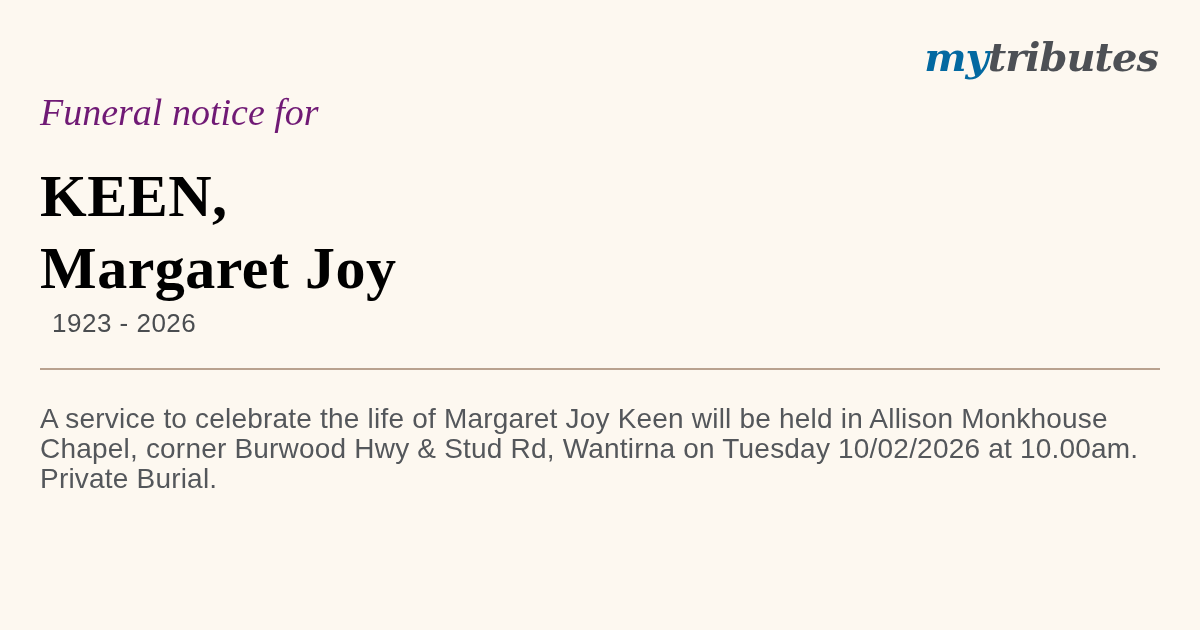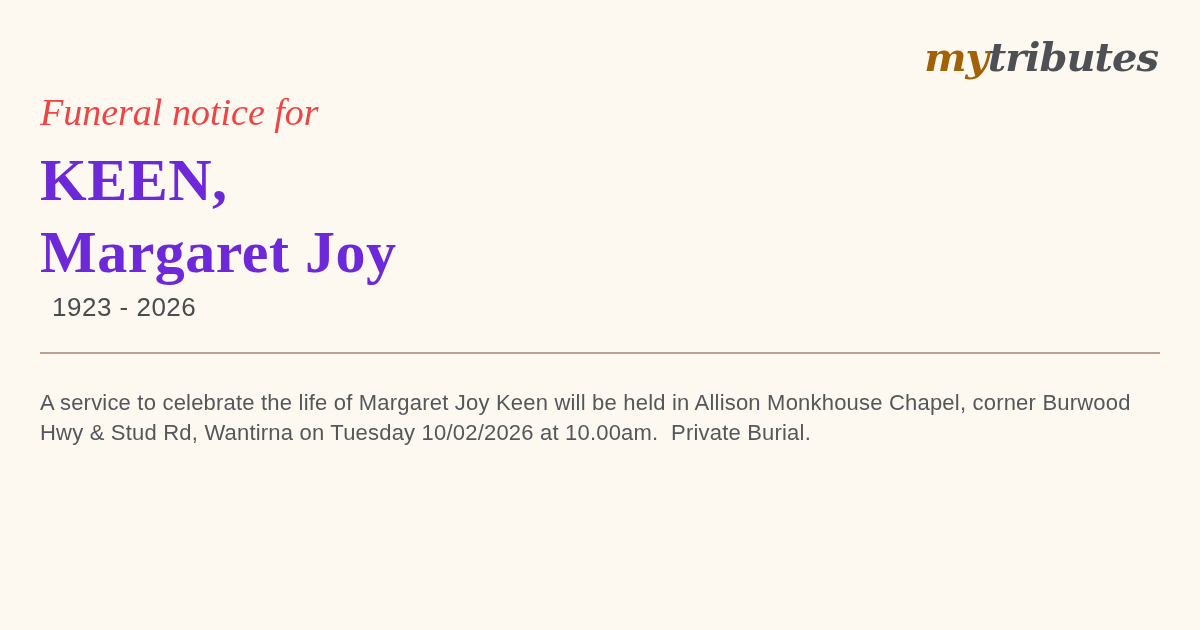--- a/index.html
+++ b/index.html
@@ -26,60 +26,60 @@
     top: 34px;
     right: 42px;
     font-family: "DejaVu Serif", serif;
     font-style: italic;
     font-weight: 700;
     font-size: 40px;
     line-height: 46px;
     letter-spacing: -1px;
     white-space: nowrap;
   }
-  .logo .logo-prefix { color: #a16207; }
+  .logo .logo-prefix { color: #0369a1; }
   .logo .logo-suffix { color: #4d5055; font-style: italic; }
 
   .content {
     padding-top: 90px;
   }
   .kicker {
     font-family: "Liberation Serif", "DejaVu Serif", serif;
     font-style: italic;
     font-weight: 500;
     font-size: 38px;
     line-height: 44px;
-    color: #ef4444;
+    color: #701a75;
     margin: 0;
   }
   .deceased-name {
     font-family: "Liberation Serif", "DejaVu Serif", serif;
     font-weight: 700;
     font-size: 60px;
     line-height: 72px;
     letter-spacing: 0.5px;
-    color: #6d28d9;
-    margin: 10px 0 0 0;
+    color: #000000;
+    margin: 26px 0 0 0;
   }
   .years {
     font-size: 26px;
     line-height: 34px;
     letter-spacing: 0.5px;
     color: #4a4d50;
     margin: 2px 0 0 12px;
   }
   .divider {
     border: none;
     height: 1.5px;
     background: #b9a28f;
     margin: 28px 0 0 0;
   }
   .details {
     margin: 34px 0 0 0;
-    font-size: 22px;
+    font-size: 28px;
     line-height: 30px;
     letter-spacing: 0.2px;
     color: #54575b;
     max-width: 1120px;
     white-space: pre-wrap;
   }
 </style>
 </head>
 <body>
 

